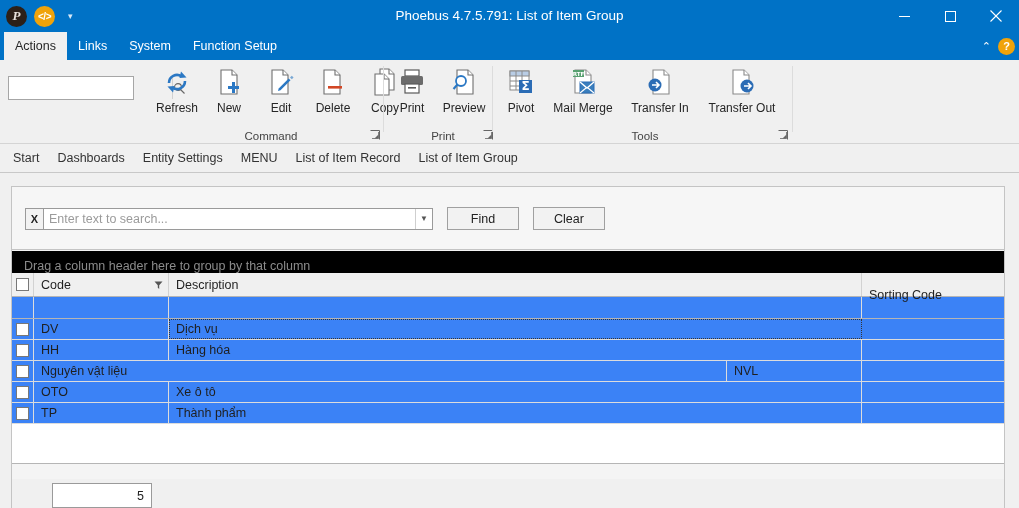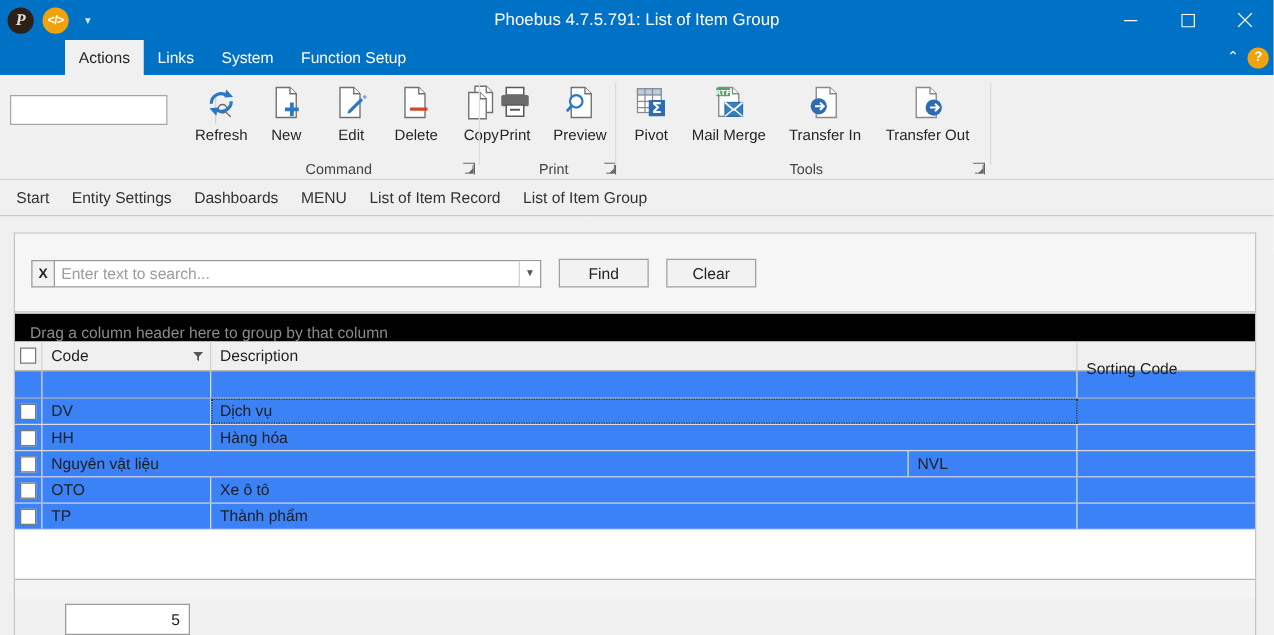--- a/index.html
+++ b/index.html
@@ -41,21 +41,21 @@
     width: 46px; height: 32px;
     display: flex; align-items: center; justify-content: center;
     color: #ffffff;
   }
   .wbtn svg { display: block; }
 
   
   .ribbon-tabs {
     position: absolute; left: 0; top: 32px; width: 1019px; height: 28px;
     background: #0072c6;
-    display: flex; align-items: flex-end; padding-left: 48px;
+    display: flex; align-items: flex-end;
   }
   .rtab {
     height: 28px; line-height: 28px; padding: 0 11px;
     color: #ffffff; font-size: 12.5px; white-space: nowrap;
   }
   .rtab.active { background: #f0f0f0; color: #262626; }
   .ribbon-right {
     position: absolute; right: 4px; top: 32px; height: 28px;
     display: flex; align-items: center; gap: 7px;
   }
@@ -442,22 +442,22 @@
             <polygon points="8.5,8.5 4.5,8.5 8.5,4.5" fill="#666"></polygon>
           </svg>
       </div>
     </div>
     <div class="rgroup-sep" style="left:792px;"></div>
   </div>
 
   <div class="doctabs">
     <div style="width:4px"></div>
     <div class="dtab">Start</div>
+    <div class="dtab">Dashboards</div>
     <div class="dtab">Entity Settings</div>
-    <div class="dtab">Dashboards</div>
     <div class="dtab">MENU</div>
     <div class="dtab">List of Item Record</div>
     <div class="dtab">List of Item Group</div>
   </div>
   <div class="dtab-indicator" style="left:459px;"></div>
 
   <div class="panel">
 
     <div class="searchbar">
       <div class="sb-row">

